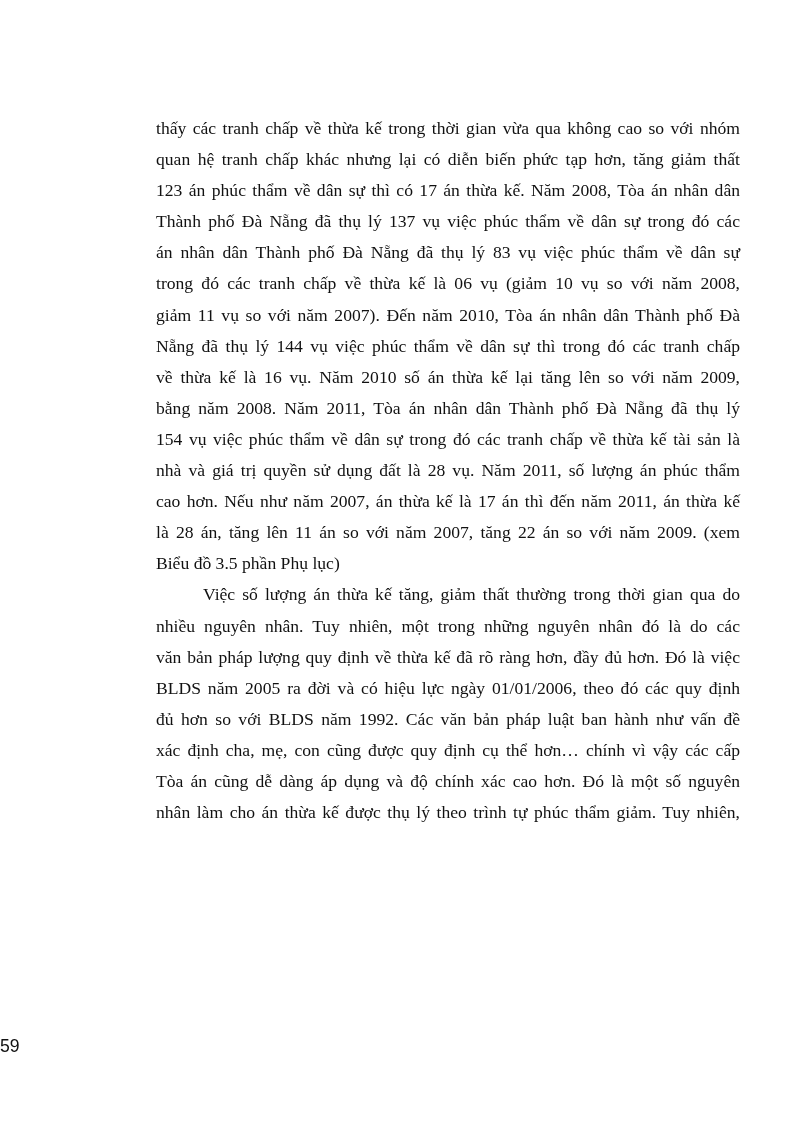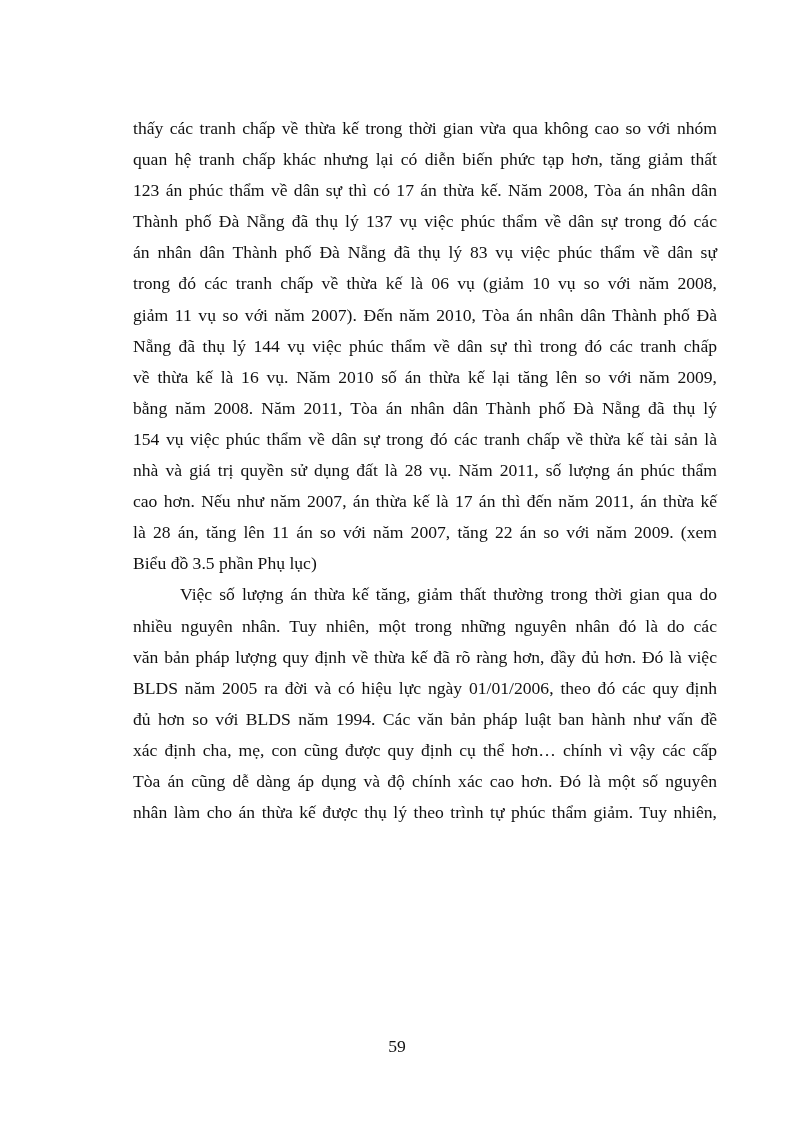--- a/index.html
+++ b/index.html
@@ -10,24 +10,24 @@
       font-family: "Liberation Serif", "DejaVu Serif", serif;
       font-size: 17.6px; color: #111;
     }
     .line {
       display: block; height: 31.1px; line-height: 31.1px;
       text-align: justify; text-align-last: justify; white-space: nowrap;
     }
     .line.indent { padding-left: 47px; }
     .line .ital { }
     .page-number {
-      position: absolute; left: 0; width: 794px; top: 1036px; text-align: center;
-      font-family: Liberation Serif, serif; font-size: 17.6px; color: #111;
+      position: absolute; left: 0; width: 794px; top: 1036px; text-align: left;
+      font-family: Liberation Sans, sans-serif; font-size: 17.6px; color: #111;
     }
-    .j { display: block; width: 100%; text-align: justify; text-align-last: justify; }
+    .j { display: block; width: 100%; text-align: justify; text-align-last: justify; margin-left: 23px; }
     .j.last { text-align-last: left; }
   </style>
 </head>
 <body>
 
 <div class="page">
   <div class="body-text">
 
     <div>
       <span class="line">
@@ -84,21 +84,21 @@
       <span class="line">
           <span class="j">nhiều nguyên nhân. Tuy nhiên, một trong những nguyên nhân đó là do các</span>
         </span>
       <span class="line">
           <span class="j">văn bản pháp lượng quy định về thừa kế đã rõ ràng hơn, đầy đủ hơn. Đó là việc</span>
         </span>
       <span class="line">
           <span class="j">BLDS năm 2005 ra đời và có hiệu lực ngày 01/01/2006, theo đó các quy định</span>
         </span>
       <span class="line">
-          <span class="j">đủ hơn so với BLDS năm 1994. Các văn bản pháp luật ban hành như vấn đề</span>
+          <span class="j">đủ hơn so với BLDS năm 1992. Các văn bản pháp luật ban hành như vấn đề</span>
         </span>
       <span class="line">
           <span class="j">xác định cha, mẹ, con cũng được quy định cụ thể hơn… chính vì vậy các cấp</span>
         </span>
       <span class="line">
           <span class="j">Tòa án cũng dễ dàng áp dụng và độ chính xác cao hơn. Đó là một số nguyên</span>
         </span>
       <span class="line">
           <span class="j">nhân làm cho án thừa kế được thụ lý theo trình tự phúc thẩm giảm. Tuy nhiên,</span>
         </span>

